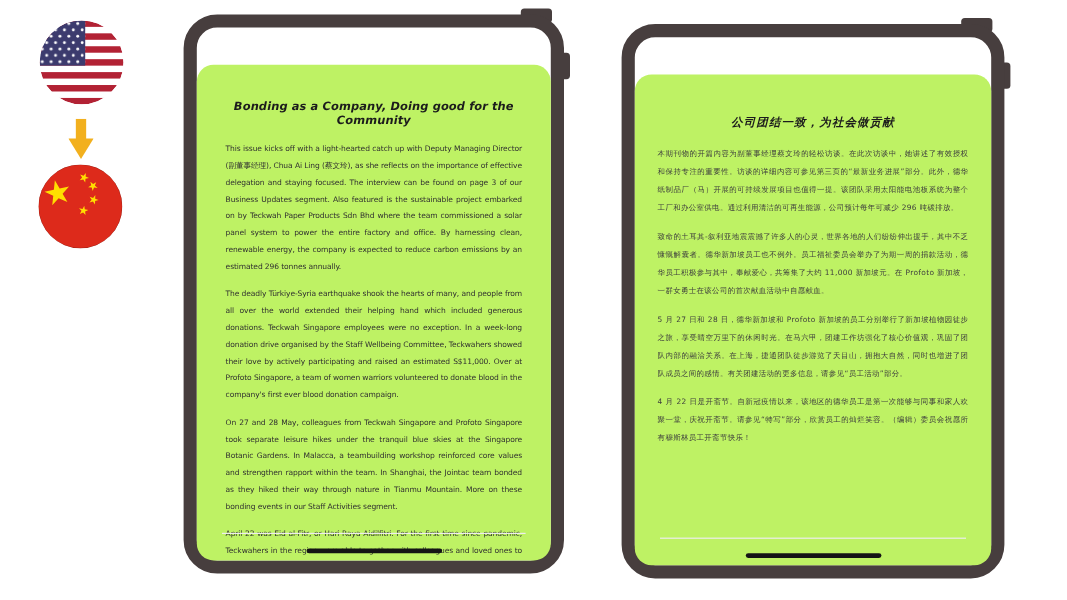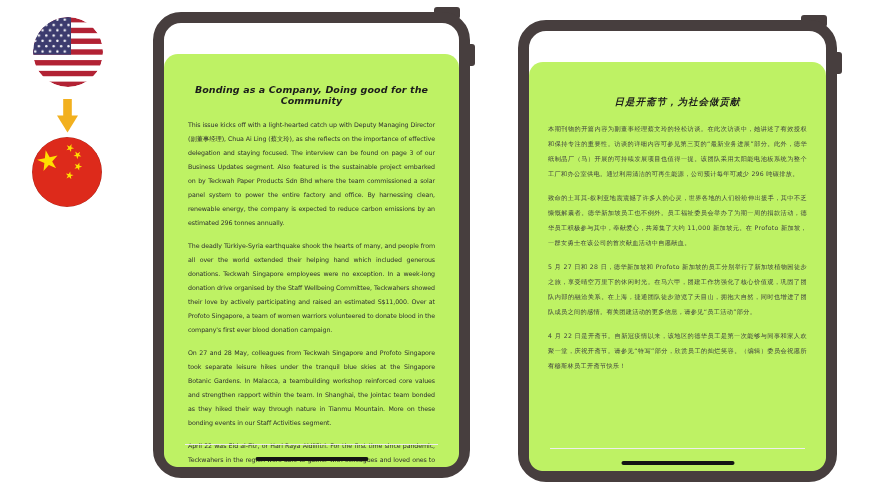--- a/index.html
+++ b/index.html
@@ -120,21 +120,21 @@
     </div>
   </div>
 </div>
 
 <div class="tablet" id="tablet-zh">
   <div class="hw-btn power-btn"></div>
   <div class="hw-btn volume-btn"></div>
   <div class="frame">
     <div class="screen">
       <div class="doc doc-zh">
-        <h1 class="doc-title">日是开斋节，为社会做贡献</h1>
+        <h1 class="doc-title">公司团结一致，为社会做贡献</h1>
         <p>本期刊物的开篇内容为副董事经理蔡文玲的轻松访谈。在此次访谈中，她讲述了有效授权和保持专注的重要性。访谈的详细内容可参见第三页的“最新业务进展”部分。此外，德华纸制品厂（马）开展的可持续发展项目也值得一提。该团队采用太阳能电池板系统为整个工厂和办公室供电。通过利用清洁的可再生能源，公司预计每年可减少 296 吨碳排放。</p>
         <p>致命的土耳其-叙利亚地震震撼了许多人的心灵，世界各地的人们纷纷伸出援手，其中不乏慷慨解囊者。德华新加坡员工也不例外。员工福祉委员会举办了为期一周的捐款活动，德华员工积极参与其中，奉献爱心，共筹集了大约 11,000 新加坡元。在 Profoto 新加坡，一群女勇士在该公司的首次献血活动中自愿献血。</p>
         <p>5 月 27 日和 28 日，德华新加坡和 Profoto 新加坡的员工分别举行了新加坡植物园徒步之旅，享受晴空万里下的休闲时光。在马六甲，团建工作坊强化了核心价值观，巩固了团队内部的融洽关系。在上海，捷通团队徒步游览了天目山，拥抱大自然，同时也增进了团队成员之间的感情。有关团建活动的更多信息，请参见“员工活动”部分。</p>
         <p>4 月 22 日是开斋节。自新冠疫情以来，该地区的德华员工是第一次能够与同事和家人欢聚一堂，庆祝开斋节。请参见“特写”部分，欣赏员工的灿烂笑容。（编辑）委员会祝愿所有穆斯林员工开斋节快乐！</p>
       </div>
       <div class="page-edge"></div>
       <div class="home-indicator"></div>
     </div>
   </div>
 </div>

